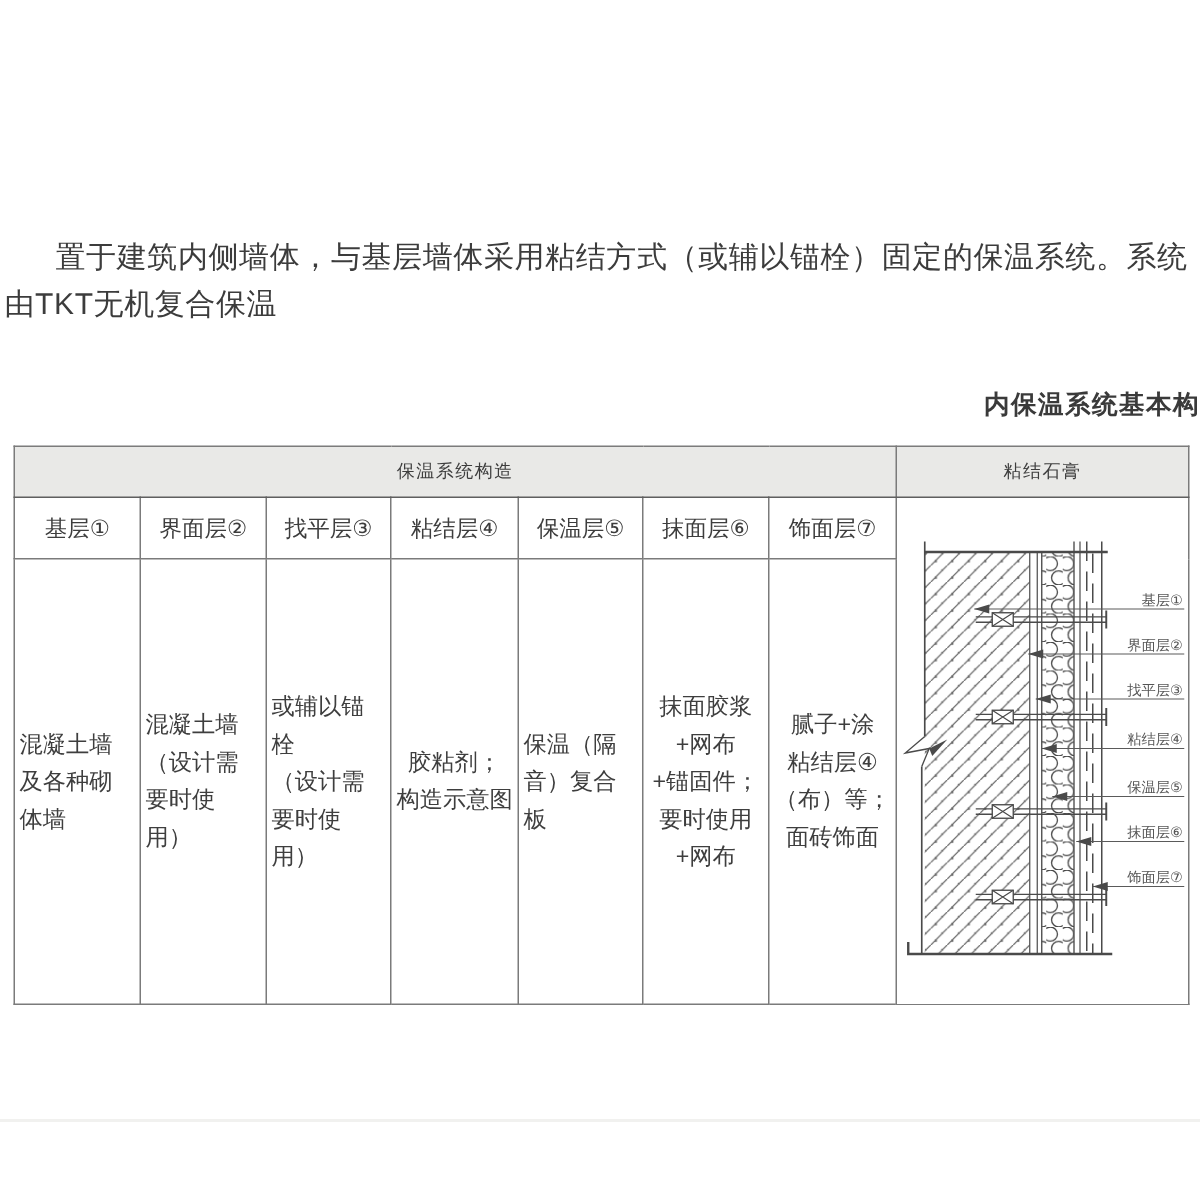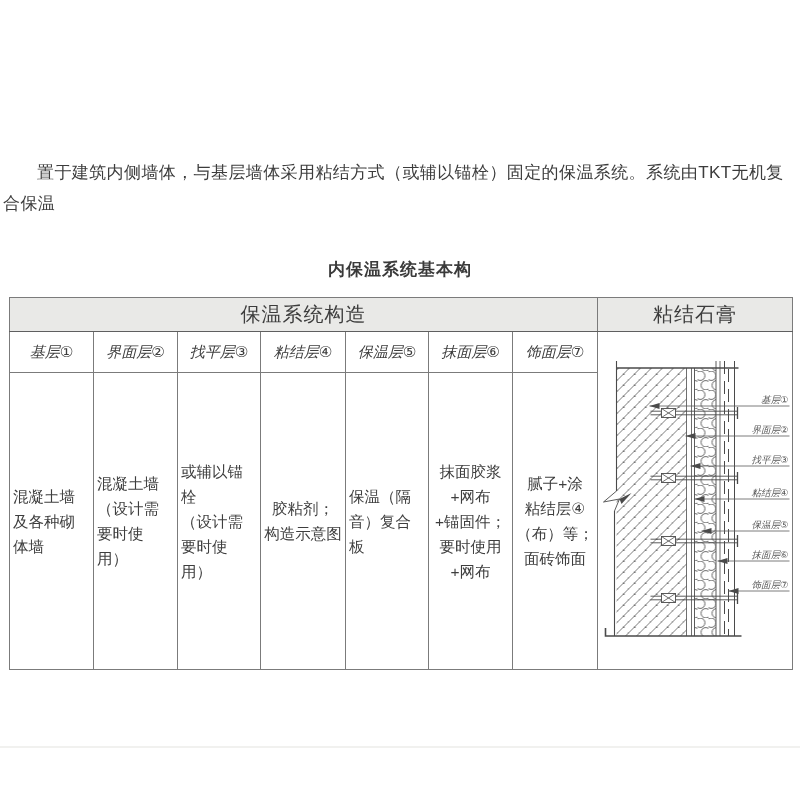--- a/index.html
+++ b/index.html
@@ -1,31 +1,31 @@
 <!DOCTYPE html>
 <html><head>
 <meta charset="utf-8">
 <style>
   html,body{margin:0;padding:0;}
   body{
     width:800px;height:800px;background:#ffffff;position:relative;overflow:hidden;
     font-family:"Liberation Sans","DejaVu Sans",sans-serif;color:#3d3d3d;
   }
-  .para{position:absolute;left:3px;top:157px;width:794px;font-size:17px;line-height:31px;
+  .para{position:absolute;left:3px;top:157px;width:794px;font-size:20px;line-height:31px;
         color:#3c3c3c;letter-spacing:0.4px;}
   .para-line.indent{text-indent:34px;}
-  .tbl-title{position:absolute;left:0;top:258px;width:800px;text-align:center;
+  .tbl-title{position:absolute;left:0;top:258px;width:800px;text-align:right;
              font-size:17px;font-weight:bold;color:#3a3a3a;letter-spacing:1px;}
   table.tbl{position:absolute;left:9px;top:297px;width:783px;border-collapse:collapse;
             table-layout:fixed;}
   table.tbl td{border:1px solid #7b7b7b;overflow:hidden;}
-  tr.r1 td{height:31px;background:#e9e9e7;text-align:center;font-size:20px;
+  tr.r1 td{height:31px;background:#e9e9e7;text-align:center;font-size:12px;
            color:#3d3d3d;letter-spacing:1px;border-bottom:1px solid #5f5f5f;}
   tr.r2 td{height:38px;background:#ffffff;text-align:center;font-size:15px;
-           color:#3d3d3d;vertical-align:middle;font-style:italic;}
+           color:#3d3d3d;vertical-align:middle;}
   tr.r3 td{height:296px;vertical-align:middle;font-size:15.5px;line-height:25px;
            white-space:pre-line;color:#3e3e3e;padding:0 3px;}
   td.al{text-align:left;}
   td.ac{text-align:center;}
   td.p10{padding-left:10px;}
   td.p4{padding-left:4px;}
   td.diagcell{background:#ffffff;padding:0;position:relative;vertical-align:top;}
   td.diagcell svg{display:block;}
   .divider{position:absolute;left:0;top:746px;width:800px;height:2px;background:#f1f1ef;}
 </style>

